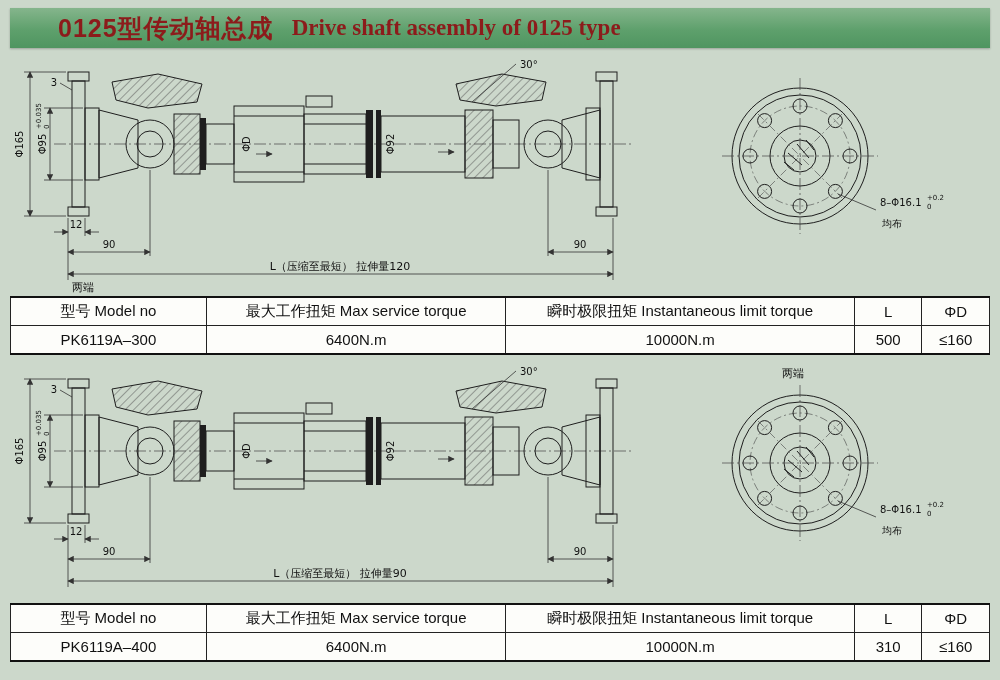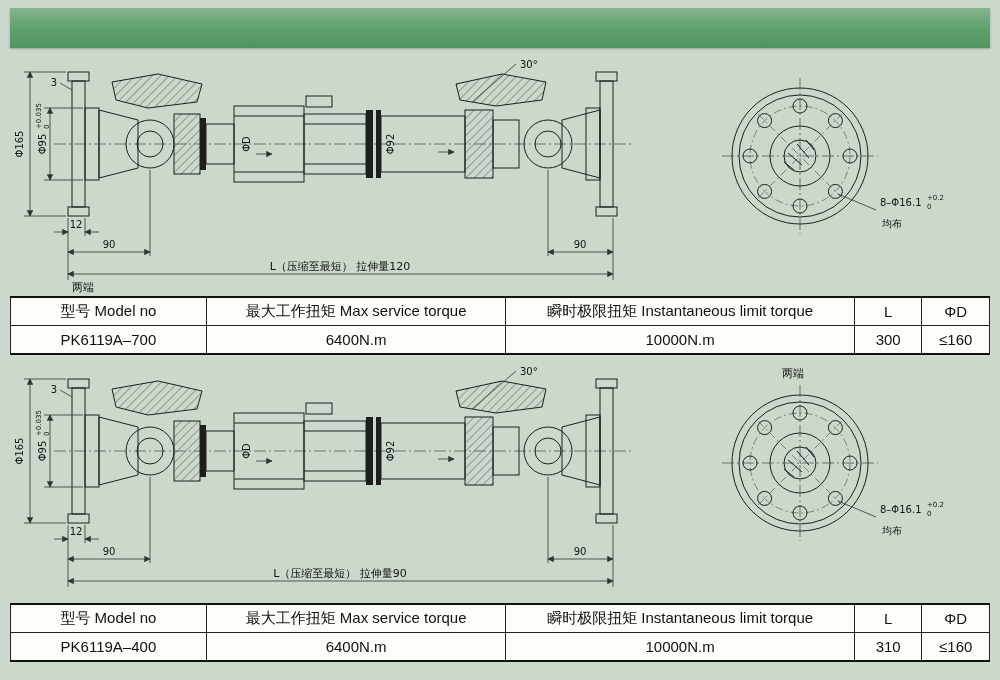--- a/index.html
+++ b/index.html
@@ -156,20 +156,22 @@
         <line class="cl" x1="0" y1="-78" x2="0" y2="78"></line>
         <line class="cl2" x1="-42" y1="-42" x2="42" y2="42"></line>
         <line class="cl2" x1="-42" y1="42" x2="42" y2="-42"></line>
       </g>
       <path class="ln" d="M-12,-3 L2,9 M-3,-12 L9,2 M-16,6 L-6,14 M6,-16 L14,-6"></path>
     </g>
   </defs>
 </svg>
 
 <header class="banner">
+  <span class="t-cn">0125型传动轴总成</span>
+  <span class="t-en">Drive shaft assembly of 0125 type</span>
 </header>
 
 <svg class="drawing" viewBox="0 0 980 238">
   <use href="#geo-side" xlink:href="#geo-side"></use>
   <use href="#geo-flange" xlink:href="#geo-flange" transform="translate(790,100)"></use>
   <line class="dim" x1="828" y1="138" x2="866" y2="154"></line>
 
   <g transform="translate(13,88) rotate(-90)">
       <text class="d" text-anchor="middle">Φ165</text>
     </g>
@@ -210,24 +212,24 @@
     <tr>
       <th>型号  Model no</th>
       <th>最大工作扭矩  Max service torque</th>
       <th>瞬时极限扭矩  Instantaneous limit torque</th>
       <th>L</th>
       <th>ΦD</th>
     </tr>
   </thead>
   <tbody>
     <tr>
-      <td>PK6119A–700</td>
+      <td>PK6119A–300</td>
       <td>6400N.m</td>
       <td>10000N.m</td>
-      <td>300</td>
+      <td>500</td>
       <td>≤160</td>
     </tr>
   </tbody>
 </table>
 
 <svg class="drawing" viewBox="0 0 980 238">
   <use href="#geo-side" xlink:href="#geo-side"></use>
   <use href="#geo-flange" xlink:href="#geo-flange" transform="translate(790,100)"></use>
   <line class="dim" x1="828" y1="138" x2="866" y2="154"></line>
 

